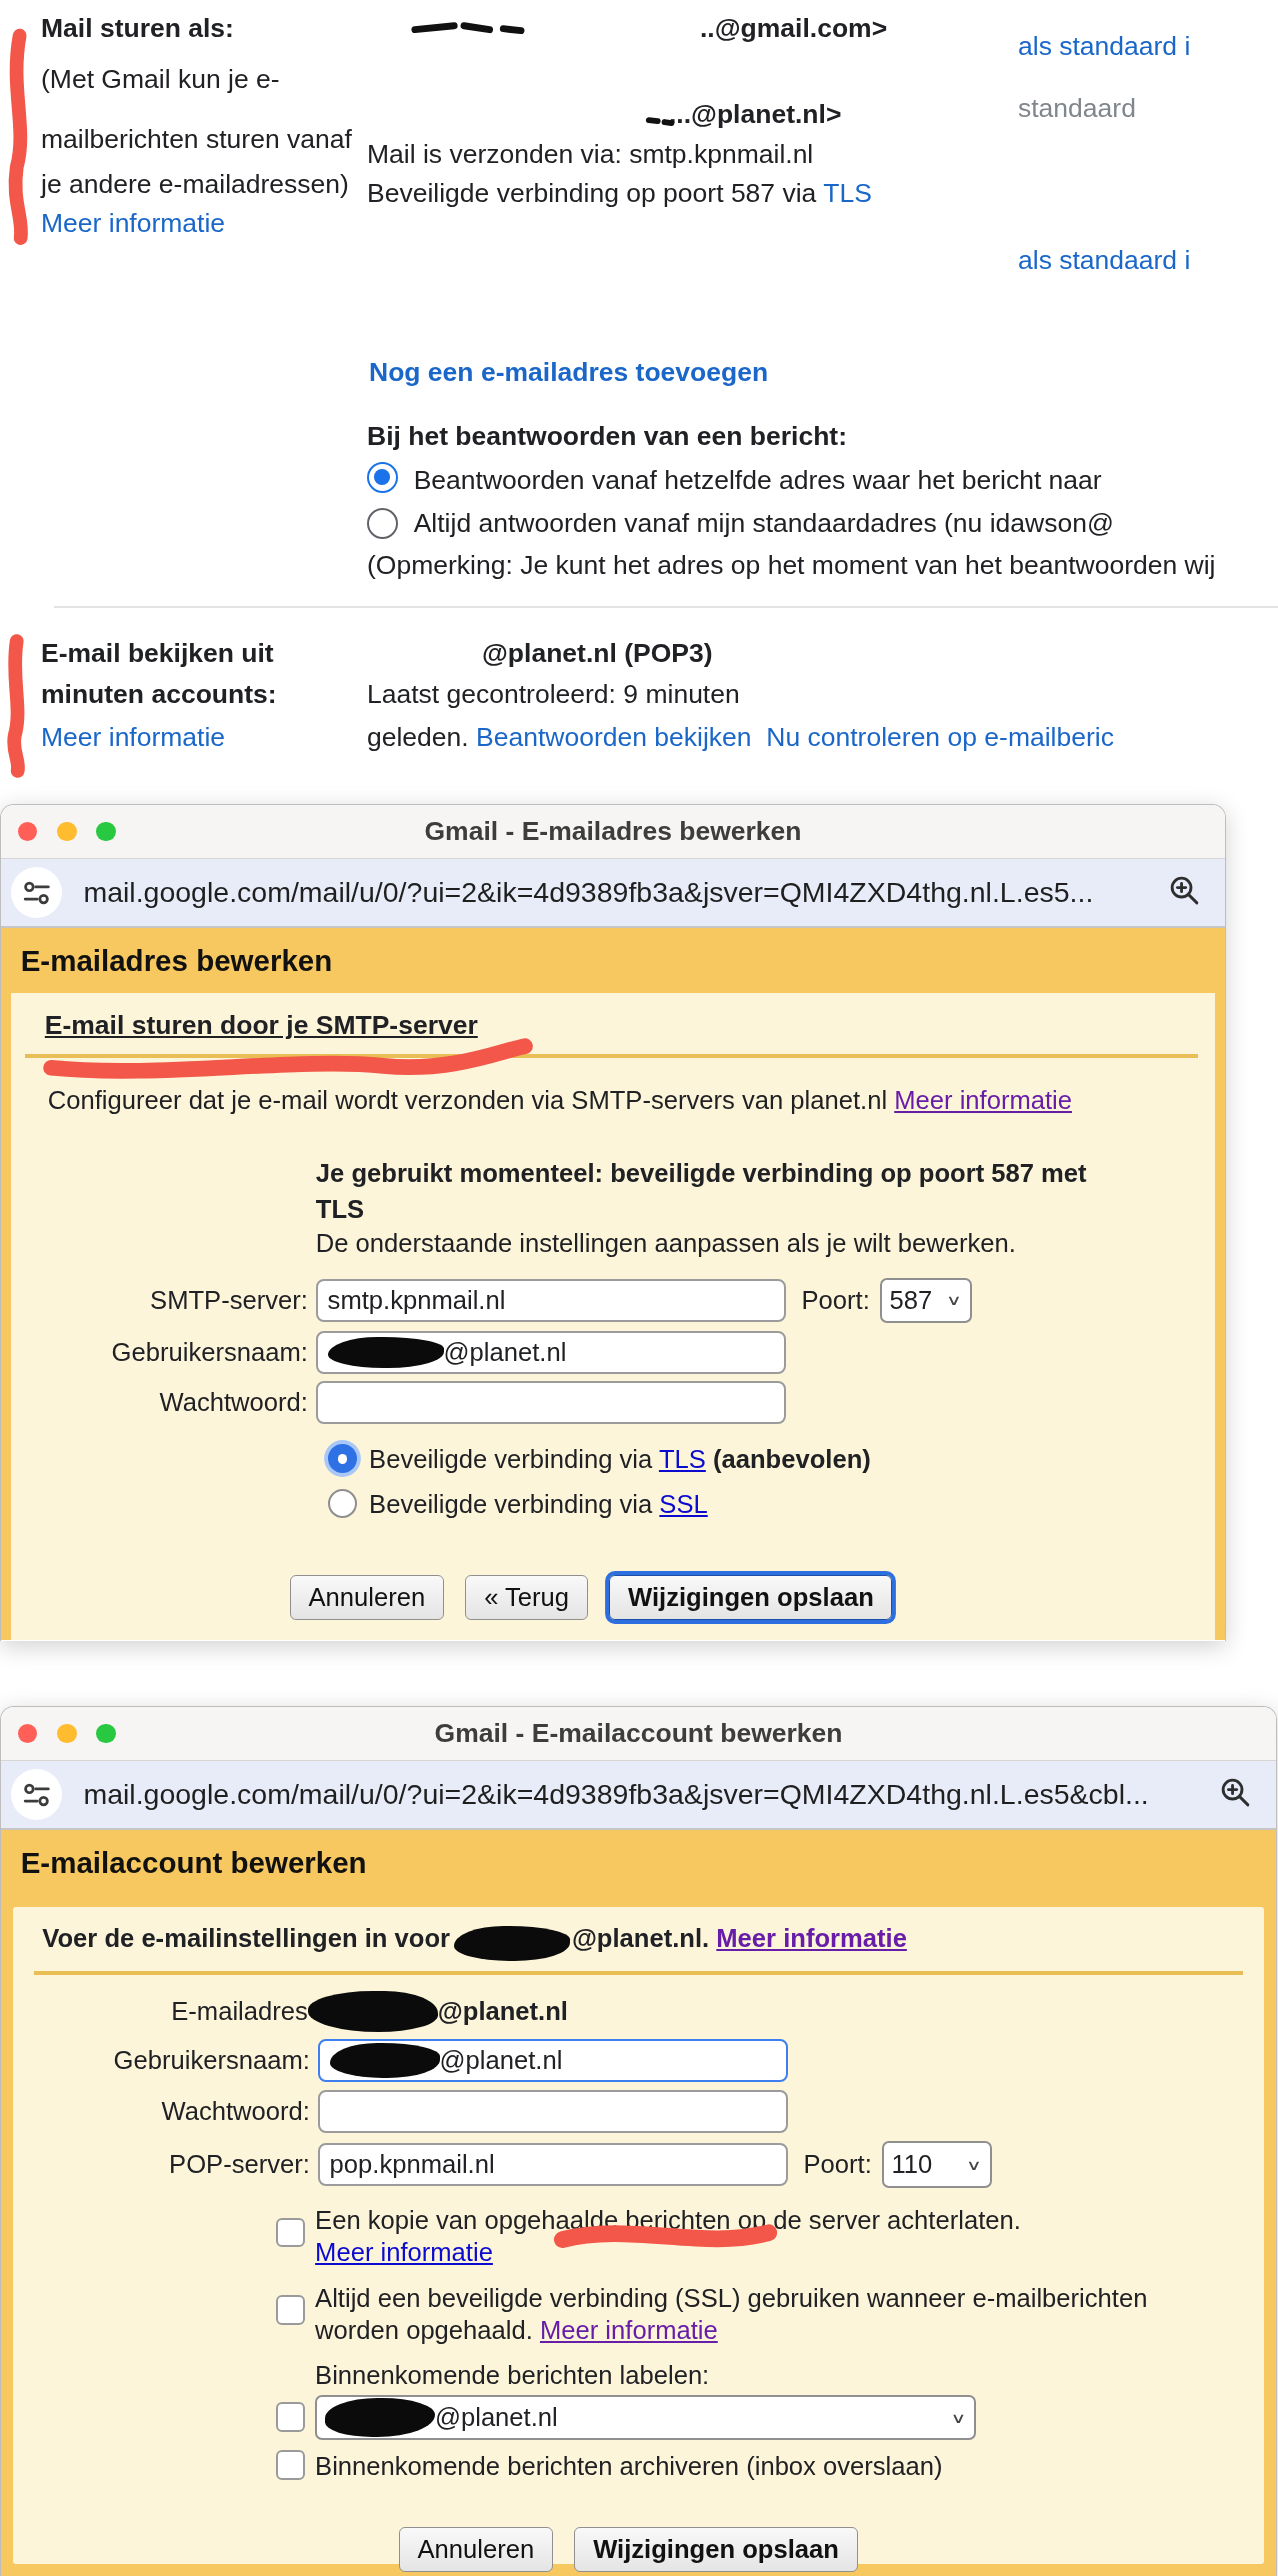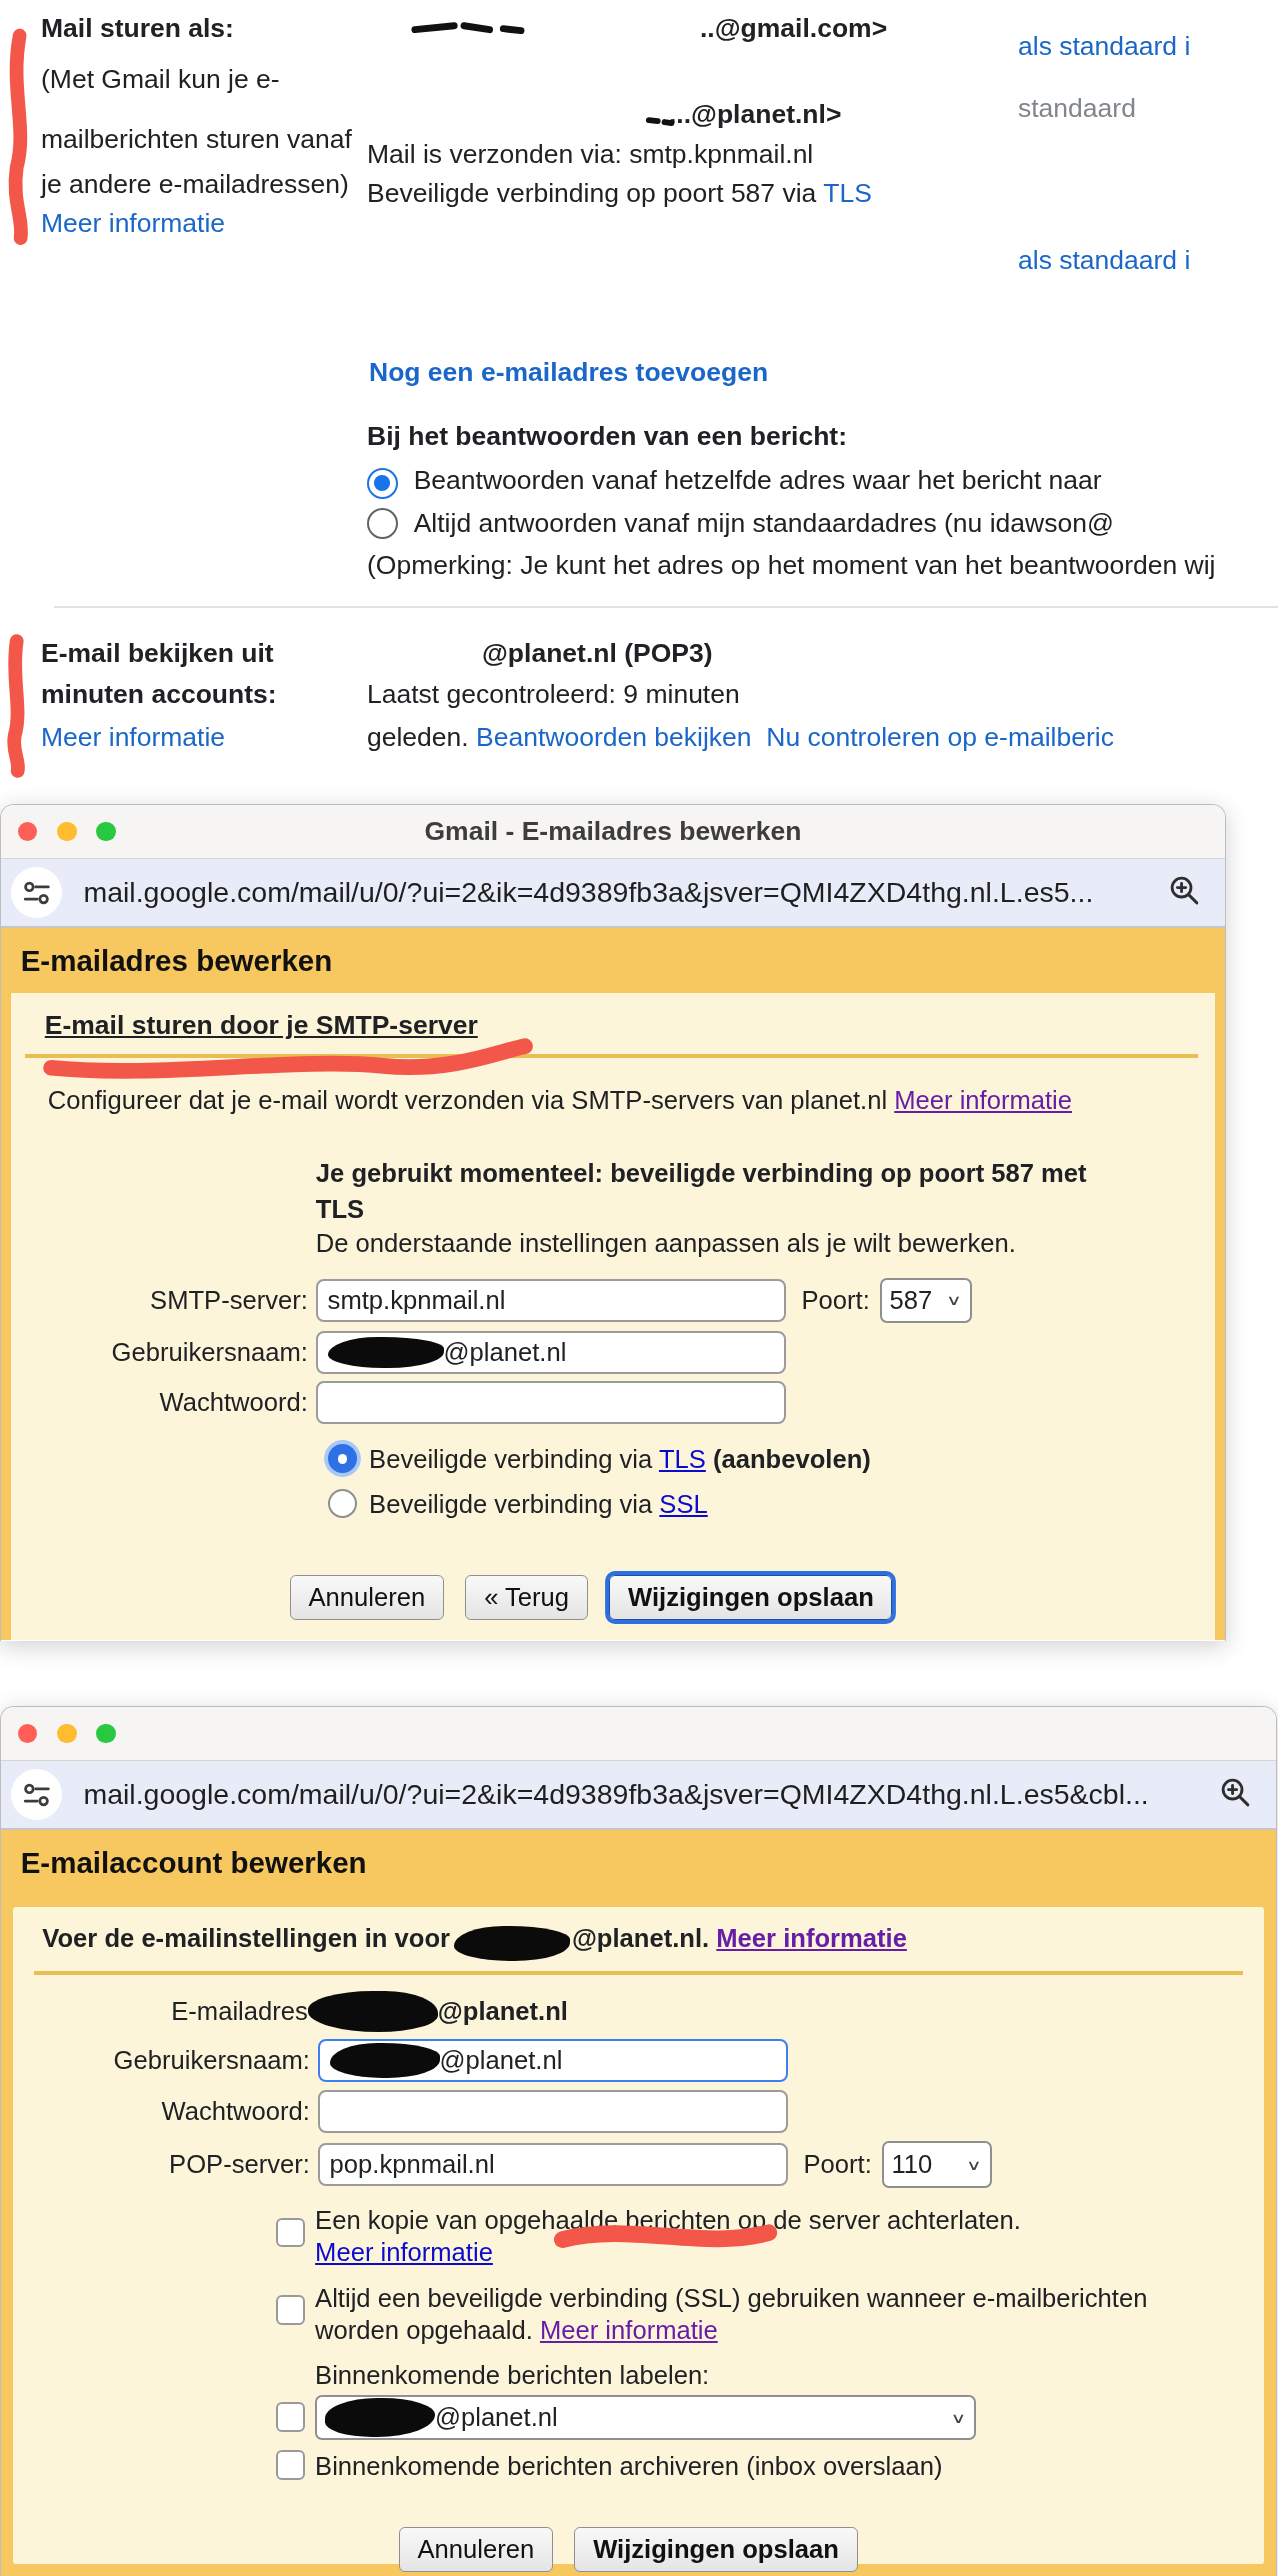--- a/index.html
+++ b/index.html
@@ -86,21 +86,21 @@
     <div class="abs set-txt nowrap" style="left:367px;top:136px;">Mail is verzonden via: smtp.kpnmail.nl</div>
     <div class="abs set-txt nowrap" style="left:367px;top:175px;">
       <span>Beveiligde verbinding op poort 587 via</span>
       <span class="blue linkline">TLS</span>
     </div>
     <div class="abs set-txt blue linkline nowrap" style="left:1018px;top:242px;">als standaard i</div>
 
     <div class="abs set-txt blue nowrap linkline" style="left:369px;top:354px;font-weight:600;">Nog een e-mailadres toevoegen</div>
 
     <div class="abs set-txt bold nowrap" style="left:367px;top:418px;">Bij het beantwoorden van een bericht:</div>
-    <div class="abs nowrap" style="left:367px;top:462px;display:flex;align-items:flex-end;gap:15.7px;">
+    <div class="abs nowrap" style="left:367px;top:462px;display:flex;align-items:flex-start;gap:15.7px;">
       <span class="gradio sel"></span>
       <span class="set-txt">Beantwoorden vanaf hetzelfde adres waar het bericht naar</span>
     </div>
     <div class="abs nowrap" style="left:367px;top:505px;display:flex;align-items:center;gap:15.7px;">
       <span class="gradio unsel"></span>
       <span class="set-txt">Altijd antwoorden vanaf mijn standaardadres (nu idawson@</span>
     </div>
     <div class="abs set-txt nowrap" style="left:367px;top:547px;">(Opmerking: Je kunt het adres op het moment van het beantwoorden wij</div>
 
     <div class="abs divider" style="left:54px;top:606px;width:1224px;"></div>
@@ -212,20 +212,21 @@
     </div>
   </div>
 
   <div class="window" style="top:1706px;width:1275px;height:870px;">
     <div class="titlebar">
       <div class="lights">
         <span class="light l-red"></span>
         <span class="light l-yellow"></span>
         <span class="light l-green"></span>
       </div>
+      <div class="wtitle">Gmail - E-mailaccount bewerken</div>
     </div>
     <div class="urlbar">
       <span class="urlicon">
         <svg width="29.5" height="29.5" viewBox="0 0 28 28" fill="none" stroke="#3c3c3c" stroke-width="2.6" stroke-linecap="round">
           <circle cx="7" cy="8.5" r="3.6"></circle>
             <line x1="13" y1="8.5" x2="25" y2="8.5"></line>
           <line x1="3" y1="20" x2="14.5" y2="20"></line>
             <circle cx="20.5" cy="20" r="3.6"></circle>
         </svg>
       </span>

